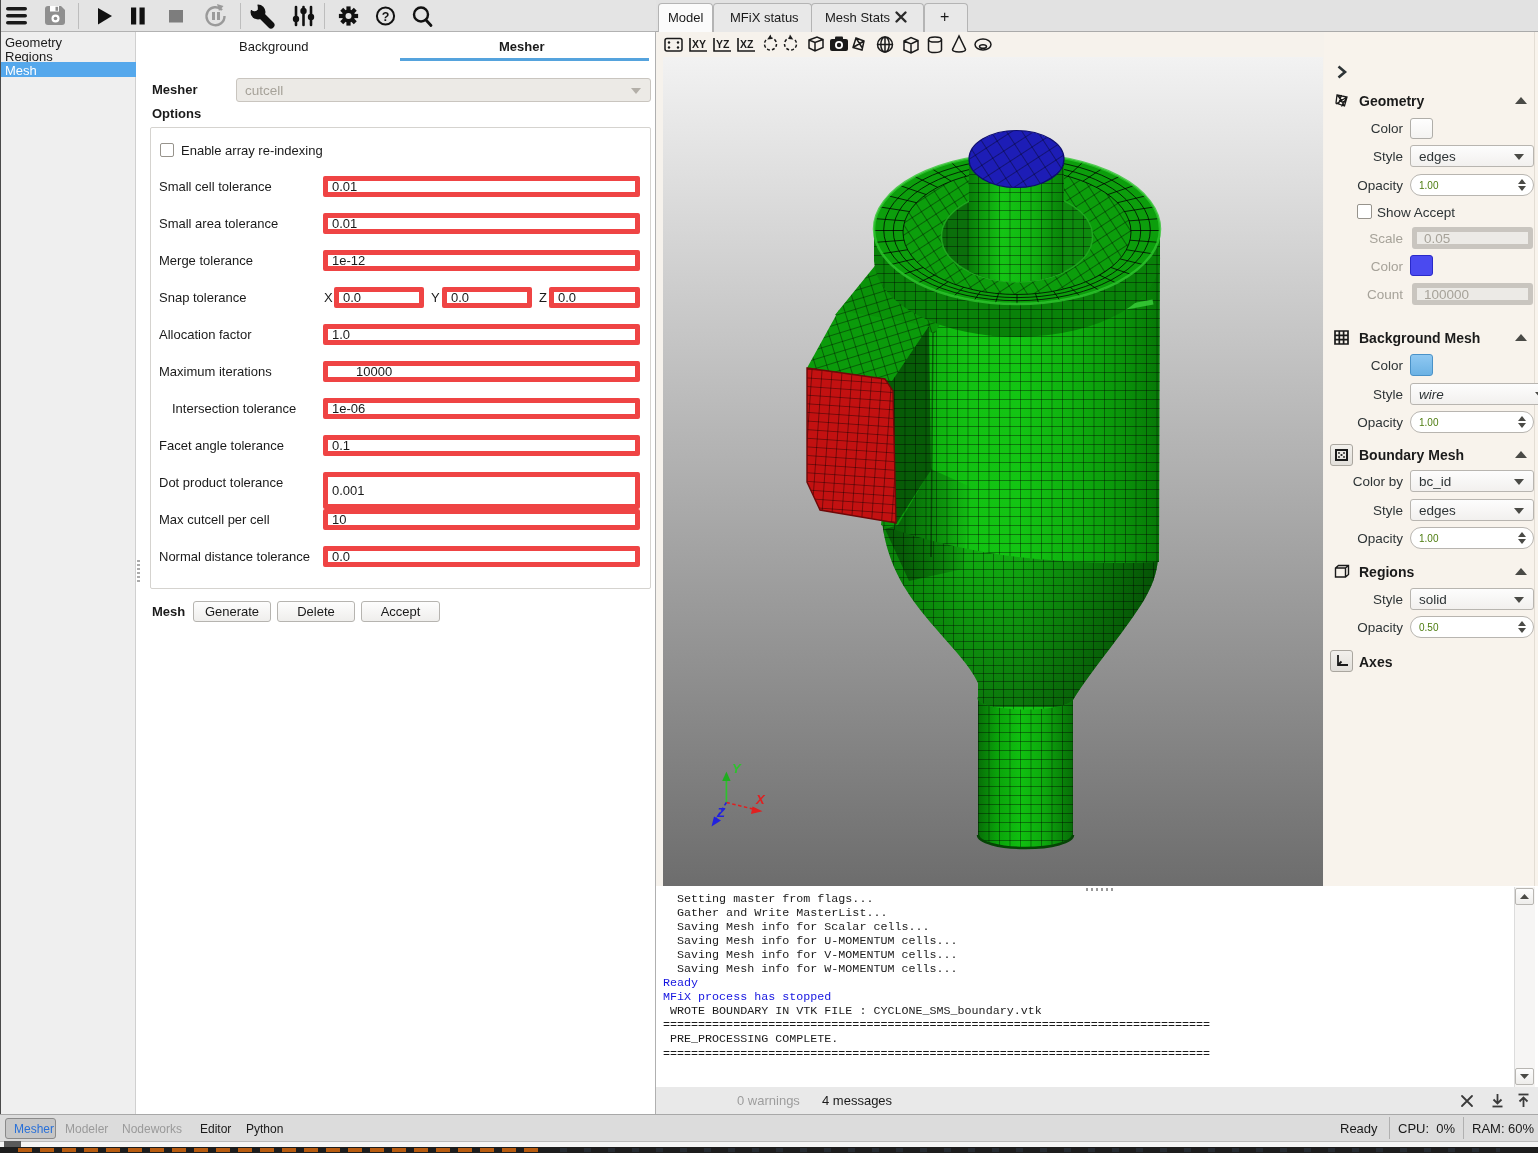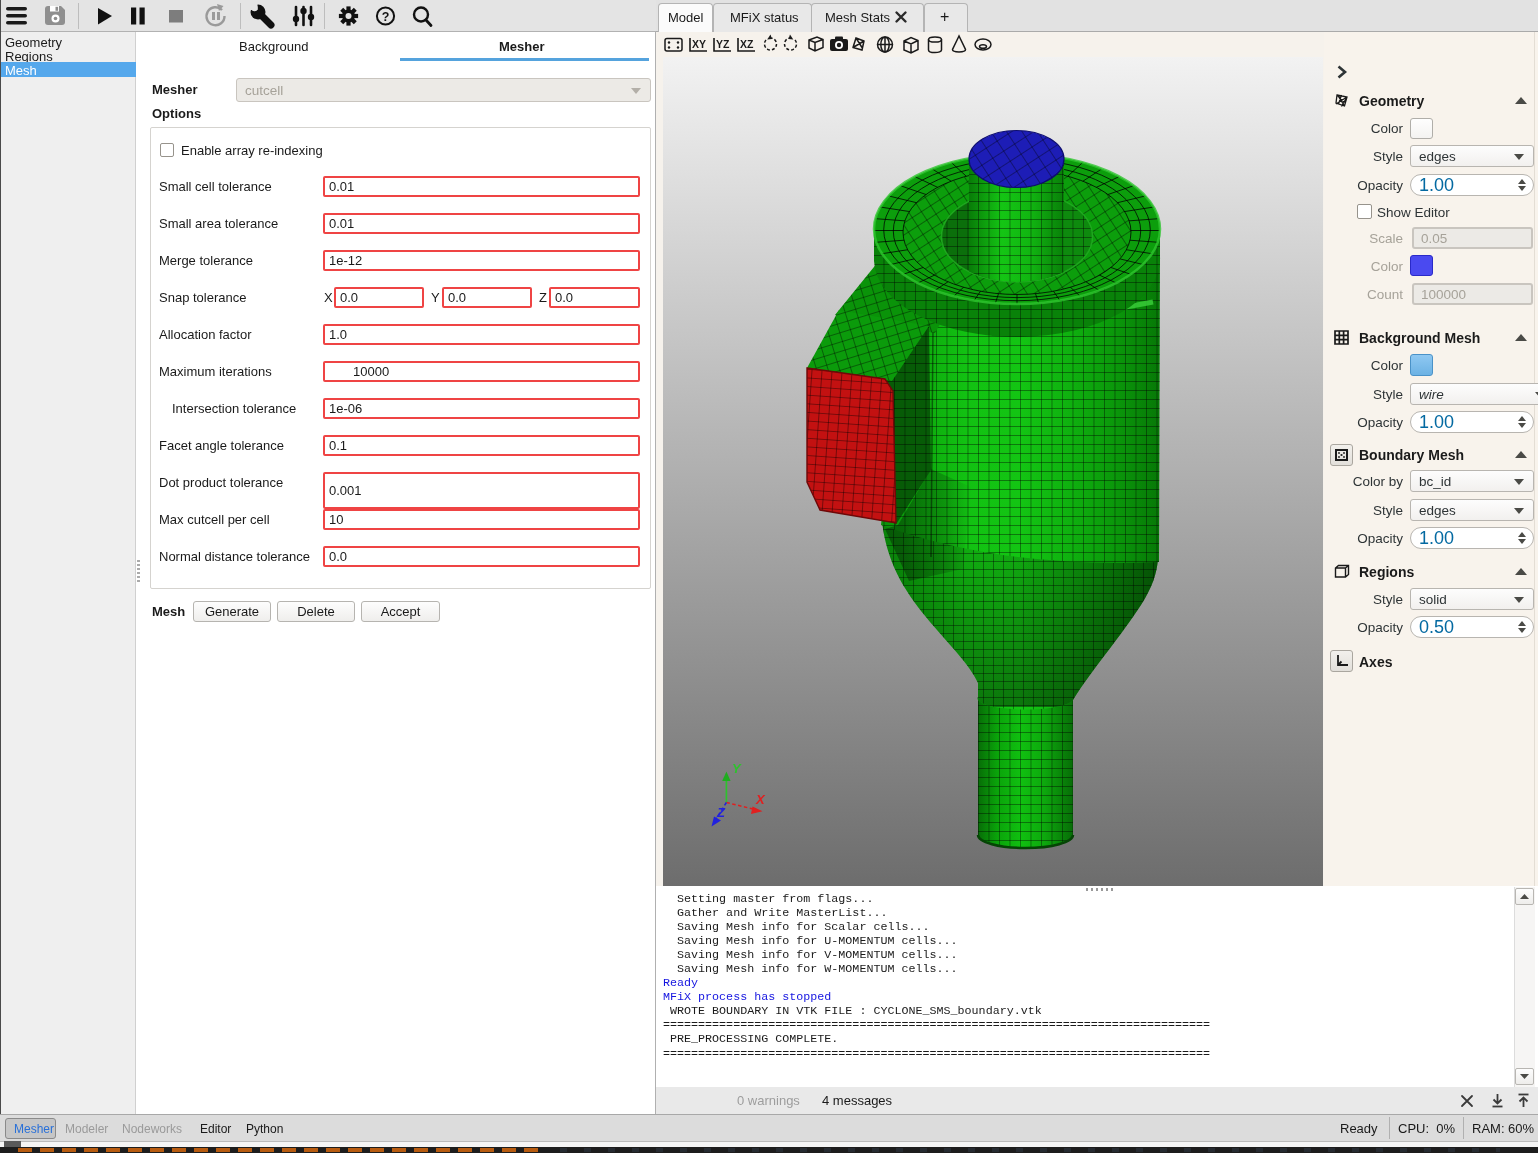--- a/index.html
+++ b/index.html
@@ -1,29 +1,29 @@
 <!DOCTYPE html>
 <html><head>
 <meta charset="utf-8">
 <style>
   * { margin:0; padding:0; box-sizing:border-box; }
   html,body { width:1538px; height:1153px; overflow:hidden; }
   body { font-family:"Liberation Sans", sans-serif; position:relative; background:#fff; }
   .abs { position:absolute; }
   .lbl { position:absolute; font-size:13px; color:#1a1a1a; white-space:nowrap; }
-  .inp { position:absolute; background:#fff; border:2px solid #ef4444; border-radius:2px;
+  .inp { position:absolute; background:#fff; border:5px solid #ef4444; border-radius:2px;
          font-size:13px; color:#1a1a1a; padding-left:4px; display:flex; align-items:center; }
   .rlbl { position:absolute; font-size:13.5px; color:#2e3436; white-space:nowrap; text-align:right; }
   .rdis { color:#a6a299 !important; }
   .combo { position:absolute; background:linear-gradient(#fdfdfd,#f2f0ee); border:1px solid #b8b5b0;
            border-radius:3px; font-size:13.5px; color:#2e3436; padding-left:8px; display:flex; align-items:center; }
   .combo .arr { position:absolute; right:9px; top:50%; margin-top:-2px; width:0; height:0;
                 border-left:5px solid transparent; border-right:5px solid transparent; border-top:6px solid #4a4a46; }
   .spin { position:absolute; background:#fff; border:1px solid #b8b5b0; border-radius:11px;
-          font-size:18px; color:#0369a1; padding-left:8px; display:flex; align-items:center; }
+          font-size:10px; color:#4d7c0f; padding-left:8px; display:flex; align-items:center; }
   .spin .up { position:absolute; right:7px; top:4px; width:0; height:0;
               border-left:4px solid transparent; border-right:4px solid transparent; border-bottom:5px solid #4a4a46; }
   .spin .dn { position:absolute; right:7px; bottom:4px; width:0; height:0;
               border-left:4px solid transparent; border-right:4px solid transparent; border-top:5px solid #4a4a46; }
   .dis { background:#eceae6 !important; border-color:#c9c5bf !important; color:#a6a299 !important; }
   .hdr { position:absolute; font-size:14px; font-weight:bold; color:#1a1a1a; white-space:nowrap; }
   .caret { position:absolute; width:0; height:0; border-left:6px solid transparent;
            border-right:6px solid transparent; border-bottom:7px solid #4a4a46; }
   .cb { position:absolute; width:15px; height:15px; background:#fff; border:1px solid #97938c; border-radius:2px; }
 </style>
@@ -440,21 +440,21 @@
     </svg>
   <div class="hdr" style="left:1359px;top:93px;">Geometry</div>
   <div class="caret" style="left:1515px;top:97px;"></div>
   <div class="rlbl" style="left:1303px;top:121px;width:100px;">Color</div>
   <div class="abs" style="left:1410px;top:118px;width:23px;height:21px;background:linear-gradient(#fefefe,#f4f3f1);border:1px solid #b0aea9;border-radius:3px;"></div>
   <div class="rlbl" style="left:1303px;top:149px;width:100px;">Style</div>
   <div class="combo" style="left:1410px;top:145px;width:124px;height:22px;">edges<span class="arr"></span></div>
   <div class="rlbl" style="left:1303px;top:178px;width:100px;">Opacity</div>
   <div class="spin" style="left:1410px;top:174px;width:124px;height:22px;">1.00<span class="up"></span><span class="dn"></span></div>
   <div class="cb" style="left:1357px;top:204px;"></div>
-  <div class="rlbl" style="left:1377px;top:205px;">Show Editor</div>
+  <div class="rlbl" style="left:1377px;top:205px;">Show Accept</div>
   <div class="rlbl rdis" style="left:1303px;top:231px;width:100px;">Scale</div>
   <div class="inp dis" style="left:1412px;top:227px;width:121px;height:22px;border-radius:3px;padding-left:7px;font-size:13.5px;">0.05</div>
   <div class="rlbl rdis" style="left:1303px;top:259px;width:100px;">Color</div>
   <div class="abs" style="left:1410px;top:255px;width:23px;height:21px;background:#4a4af0;border:1px solid #2a2ac8;border-radius:3px;"></div>
   <div class="rlbl rdis" style="left:1303px;top:287px;width:100px;">Count</div>
   <div class="inp dis" style="left:1412px;top:283px;width:121px;height:22px;border-radius:3px;padding-left:7px;font-size:13.5px;">100000</div>
 
   <svg class="abs" style="left:1334px;top:330px;" width="15" height="15" viewBox="0 0 15 15">
       <path d="M1 1 h13 v13 h-13 z M1 5.3 h13 M1 9.6 h13 M5.3 1 v13 M9.6 1 v13" fill="none" stroke="#1a1a1a" stroke-width="1.7"></path>
     </svg>

